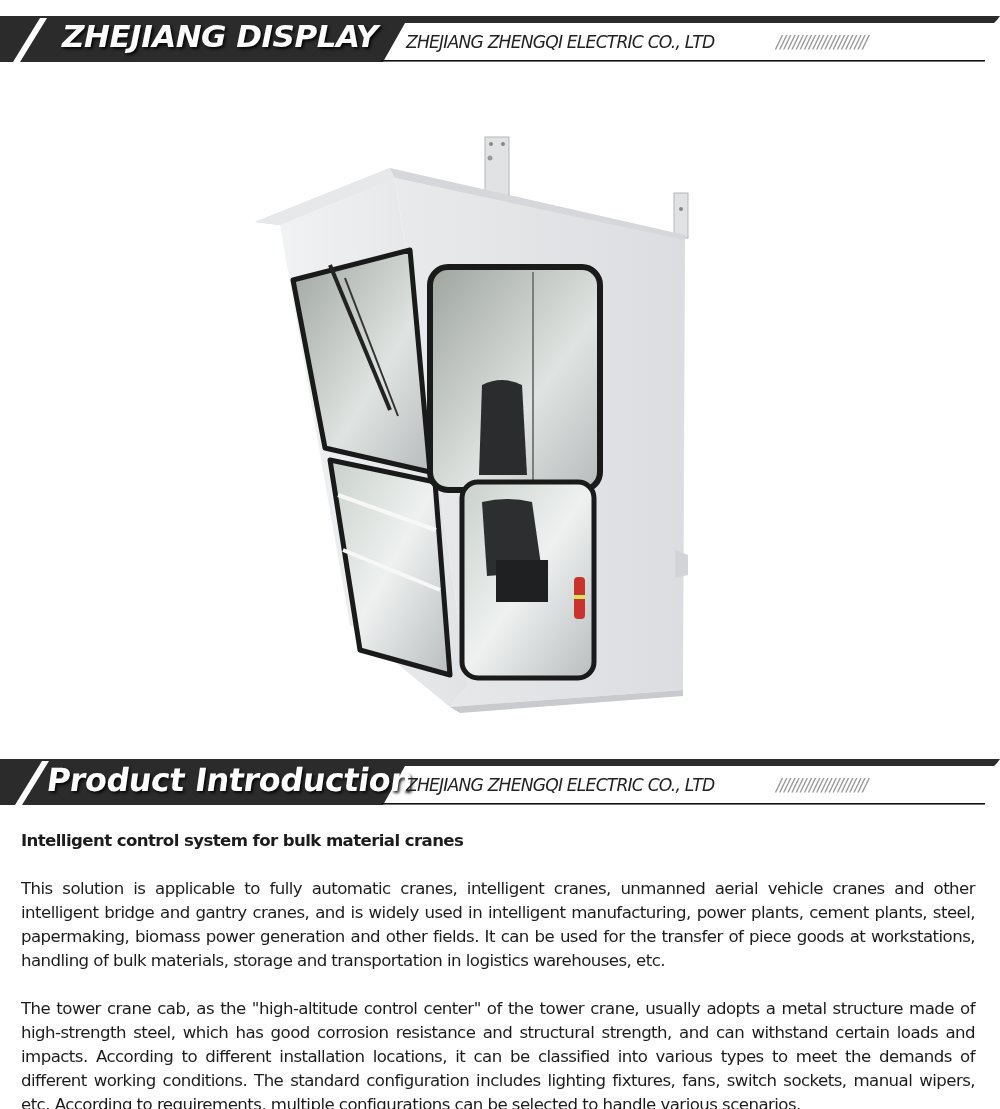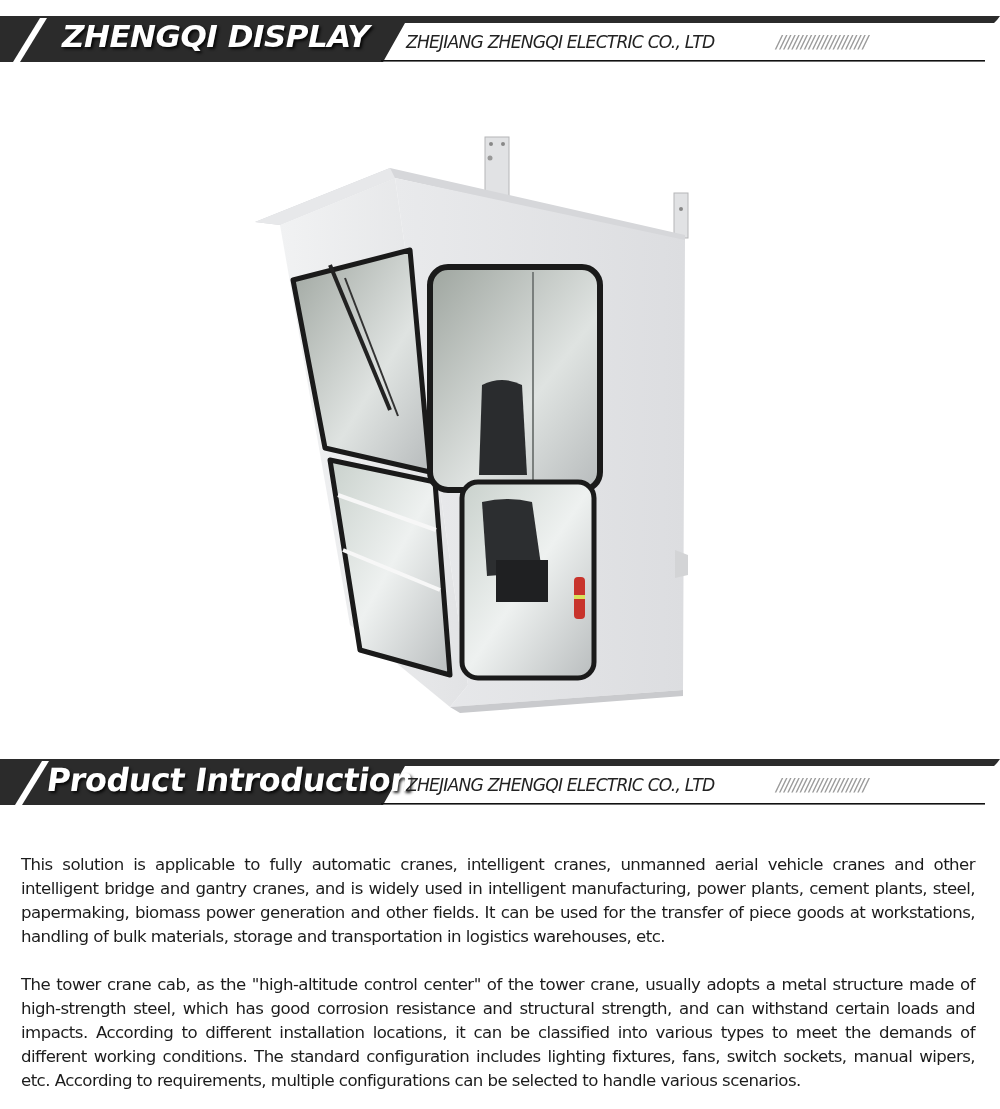--- a/index.html
+++ b/index.html
@@ -47,21 +47,21 @@
 
 <div class="banner display" style="top:16px;">
   <svg class="shape" viewBox="0 0 1000 50">
 
     <polygon points="0,0 1000,0 997,4 994,7 405,7 383,46 0,46" fill="#2b2b2b"></polygon>
 
     <polygon points="40,2 47,2 20,46 13,46" fill="#ffffff"></polygon>
 
     <rect x="381" y="44" width="604" height="1.6" fill="#111111"></rect>
   </svg>
-  <span class="title">ZHENGQI DISPLAY</span>
+  <span class="title">ZHEJIANG DISPLAY</span>
   <span class="company" style="top:15px;">ZHEJIANG ZHENGQI ELECTRIC CO., LTD</span>
   <span class="slashes" style="top:16px;">//////////////////////</span>
 </div>
 
 <div class="product-figure">
   <svg viewBox="0 0 450 590">
     <defs>
       <linearGradient id="sideG" x1="0" x2="1" y1="0" y2="0">
         <stop offset="0" stop-color="#e9eaec"></stop>
         <stop offset="1" stop-color="#dcdde0"></stop>
@@ -128,15 +128,16 @@
     <polygon points="0,0 1000,0 997,4 994,7 405,7 383,46 0,46" fill="#2b2b2b"></polygon>
     <polygon points="42,2 49,2 22,46 15,46" fill="#ffffff"></polygon>
     <rect x="381" y="44" width="604" height="1.6" fill="#111111"></rect>
   </svg>
   <span class="title">Product Introduction</span>
   <span class="company" style="top:15px;">ZHEJIANG ZHENGQI ELECTRIC CO., LTD</span>
   <span class="slashes" style="top:16px;">//////////////////////</span>
 </div>
 
 <div class="intro-text">
+  <div class="heading">Intelligent control system for bulk material cranes</div>
   <p>This solution is applicable to fully automatic cranes, intelligent cranes, unmanned aerial vehicle cranes and other intelligent bridge and gantry cranes, and is widely used in intelligent manufacturing, power plants, cement plants, steel, papermaking, biomass power generation and other fields. It can be used for the transfer of piece goods at workstations, handling of bulk materials, storage and transportation in logistics warehouses, etc.</p>
   <p>The tower crane cab, as the "high-altitude control center" of the tower crane, usually adopts a metal structure made of high-strength steel, which has good corrosion resistance and structural strength, and can withstand certain loads and impacts. According to different installation locations, it can be classified into various types to meet the demands of different working conditions. The standard configuration includes lighting fixtures, fans, switch sockets, manual wipers, etc. According to requirements, multiple configurations can be selected to handle various scenarios.</p>
 </div>
 
 </body></html>

